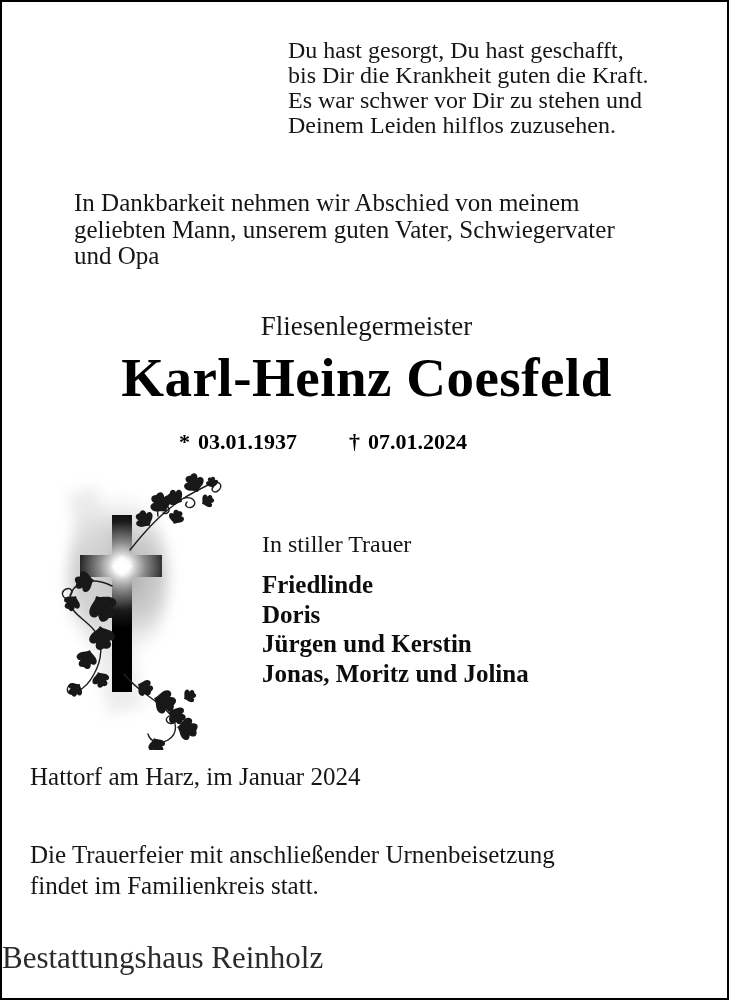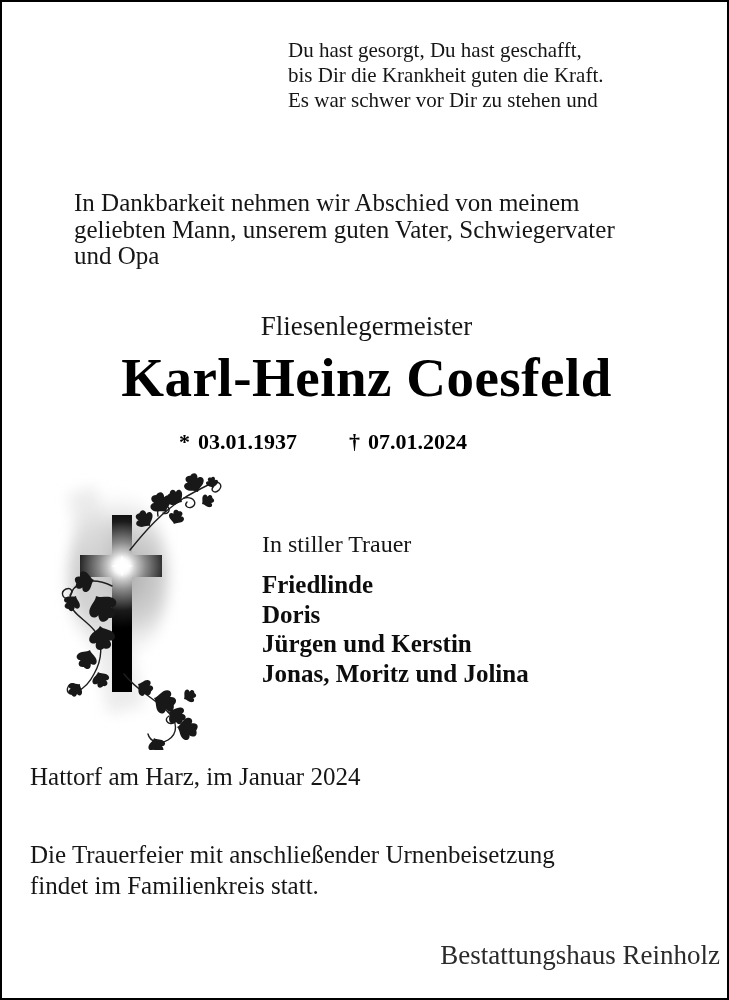--- a/index.html
+++ b/index.html
@@ -10,21 +10,21 @@
     background:#fff;
     border:2px solid #000;
     box-sizing:border-box;
     font-family:"Liberation Serif","DejaVu Serif",serif;
     color:#161616;
     overflow:hidden;
   }
   .abs{position:absolute;}
   .verse{
     left:286px;top:36px;
-    font-size:21px;line-height:25px;
+    font-size:24px;line-height:25px;
     white-space:nowrap;
   }
   .intro{
     left:28px;top:188px;
     font-size:25px;line-height:26.5px;
     white-space:nowrap;
     margin-left:44px;
   }
   .profession{
     left:0;top:309px;width:729px;
@@ -58,34 +58,35 @@
   .place-date{
     left:28px;top:761px;
     font-size:25px;
   }
   .funeral-info{
     left:28px;top:837px;
     font-size:25px;line-height:31px;
     white-space:nowrap;
   }
   .funeral-home{
-    left:8px;top:938px;width:710px;
-    text-align:right;
-    font-size:27px;color:#2b2b2b;
+    left:0;top:938px;width:710px;
+    text-align:left;
+    font-size:31px;color:#2b2b2b;
   }
 </style>
 </head>
 <body>
 
 <div class="page">
 
   <div class="abs verse">
     <div>Du hast gesorgt, Du hast geschafft,</div>
     <div>bis Dir die Krankheit guten die Kraft.</div>
     <div>Es war schwer vor Dir zu stehen und</div>
+    <div>Deinem Leiden hilflos zuzusehen.</div>
   </div>
 
   <div class="abs intro">
     <div>In Dankbarkeit nehmen wir Abschied von meinem</div>
     <div>geliebten Mann, unserem guten Vater, Schwiegervater</div>
     <div>und Opa</div>
   </div>
 
   <div class="abs profession">Fliesenlegermeister</div>
 

